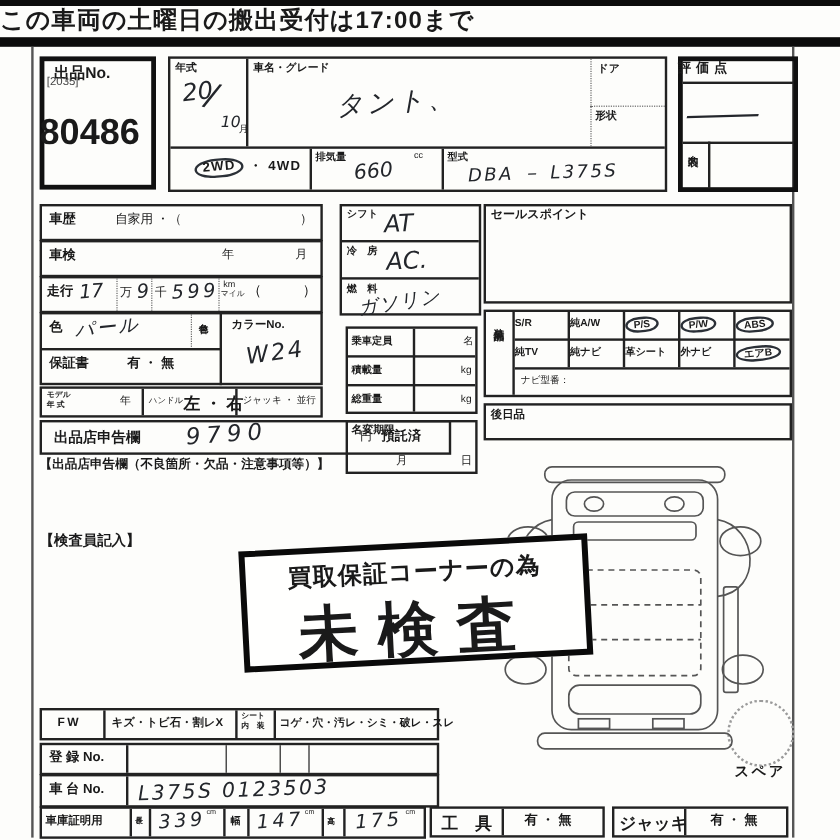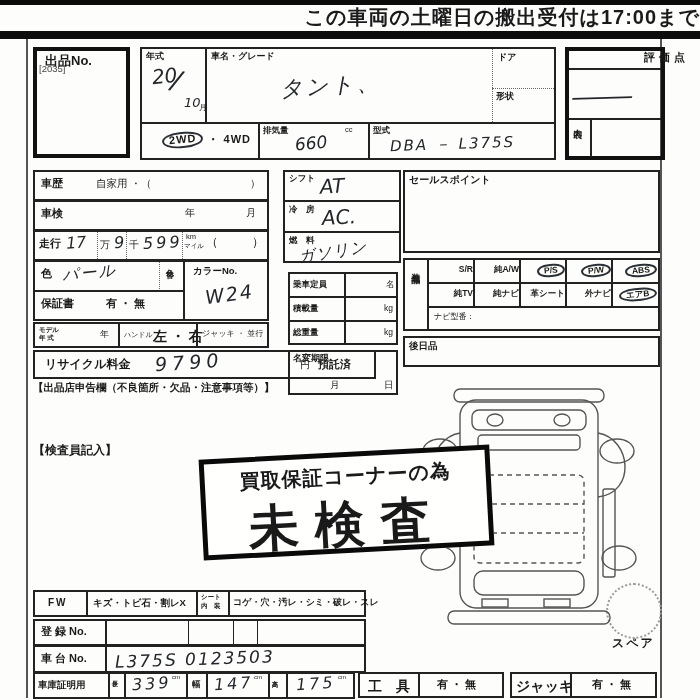--- a/index.html
+++ b/index.html
@@ -7,21 +7,21 @@
   body{background:#e9e9e9}
   #sheet{position:relative;width:700px;height:700px;background:#fdfdfb;overflow:hidden;
          font-family:"Liberation Sans",sans-serif;color:#1a1a1a}
   .t{position:absolute;white-space:nowrap;line-height:1.08}
   .b{position:absolute;border:2px solid #222;background:transparent}
   .b4{border-width:4px;border-color:#111}
   .ln{position:absolute;background:#222}
   .dln{position:absolute;border-left:1px dotted #666}
   .dlnh{position:absolute;border-top:1px dotted #666}
   .bold{font-weight:bold}
-  .ctr{text-align:right}
+  .ctr{text-align:left}
   .hw{font-family:"DejaVu Sans",sans-serif;font-style:italic;color:#23262b}
   .vt{writing-mode:vertical-rl;text-orientation:upright;letter-spacing:1px}
   .hand-circle{border:2px solid #2b3037;border-radius:50%/58%;padding:0 5px;display:inline-block;transform:rotate(-5deg)}
   .bar{position:absolute;left:0;width:700px;background:#0c0c0c}
   .stamp{position:absolute;left:201px;top:452px;width:291px;height:101px;background:#fffffe;
          border:5px solid #0a0a0a;transform:rotate(-3deg);z-index:6;text-align:center}
   .stamp .l1{font-weight:bold;font-size:20px;letter-spacing:1px;margin-top:6px}
   .stamp .l2{font-weight:bold;font-size:50px;letter-spacing:16px;margin-top:1px}
   svg{position:absolute;z-index:1}
   svg *{fill:none;stroke:#555;stroke-width:1.4}
@@ -34,20 +34,21 @@
   <div class="bar" style="top:0;height:5px"></div>
   <div class="t bold ctr" style="left:0;top:7px;width:700px;font-size:20px;letter-spacing:1px">この車両の土曜日の搬出受付は17:00まで</div>
   <div class="bar" style="top:31px;height:8px"></div>
 
   <div class="ln" style="left:26px;top:39px;width:2px;height:659px;background:#555"></div>
   <div class="ln" style="left:660px;top:39px;width:2px;height:659px;background:#555"></div>
 
   <div class="b b4" style="left:33px;top:47px;width:97px;height:111px"></div>
   <div class="t bold" style="left:45px;top:54px;font-size:13px">出品No.</div>
   <div class="t" style="left:39px;top:64px;font-size:9.5px;color:#444">[2035]</div>
+  <div class="t bold ctr" style="left:33px;top:95px;width:97px;font-size:30px">80486</div>
 
   <div class="b" style="left:140px;top:47px;width:416px;height:113px"></div>
   <div class="ln" style="left:205px;top:49px;width:2px;height:73px"></div>
   <div class="ln" style="left:142px;top:122px;width:412px;height:2px"></div>
   <div class="ln" style="left:258px;top:124px;width:2px;height:34px"></div>
   <div class="ln" style="left:368px;top:124px;width:2px;height:34px"></div>
   <div class="dln" style="left:492px;top:49px;height:73px"></div>
   <div class="dlnh" style="left:492px;top:88px;width:62px"></div>
 
   <div class="t bold" style="left:146px;top:52px;font-size:9px">年式</div>
@@ -124,21 +125,21 @@
   <div class="t bold" style="left:39px;top:326px;font-size:6.5px">モデル</div>
   <div class="t bold" style="left:39px;top:334px;font-size:6.5px">年 式</div>
   <div class="t" style="left:100px;top:330px;font-size:9px">年</div>
   <div class="ln" style="left:118px;top:324px;width:2px;height:22px"></div>
   <div class="t" style="left:124px;top:331px;font-size:7px">ハンドル</div>
   <div class="t bold" style="left:153px;top:329px;font-size:14px">左 ・ 右</div>
   <div class="ln" style="left:196px;top:324px;width:2px;height:22px"></div>
   <div class="t" style="left:202px;top:330px;font-size:8px">ジャッキ ・ 並行</div>
 
   <div class="b" style="left:33px;top:350px;width:343px;height:29px"></div>
-  <div class="t bold" style="left:45px;top:358px;font-size:12px">リサイクル料金</div>
+  <div class="t bold" style="left:45px;top:358px;font-size:12px">出品店申告欄</div>
   <div class="t hw" style="left:155px;top:352px;font-size:19px;letter-spacing:5px;transform:rotate(-4deg)">9790</div>
   <div class="t" style="left:300px;top:360px;font-size:10px">円</div>
   <div class="t bold" style="left:318px;top:359px;font-size:11px">預託済</div>
 
   <div class="t bold" style="left:33px;top:382px;font-size:10.5px">【出品店申告欄（不良箇所・欠品・注意事項等）】</div>
 
   <div class="b" style="left:283px;top:170px;width:118px;height:93px"></div>
   <div class="ln" style="left:285px;top:200px;width:114px;height:2px"></div>
   <div class="ln" style="left:285px;top:231px;width:114px;height:2px"></div>
   <div class="t bold" style="left:289px;top:174px;font-size:8.5px">シフト</div>

